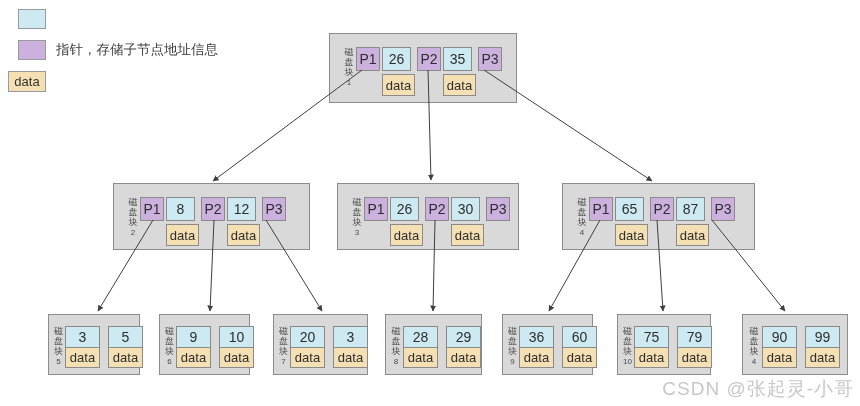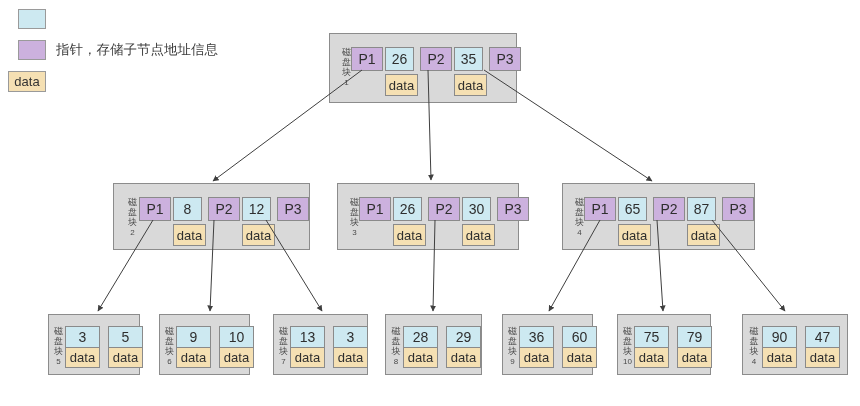--- a/index.html
+++ b/index.html
@@ -24,21 +24,21 @@
   .vlabel{width:14px;display:flex;flex-direction:column;align-items:center;
           font-size:9px;line-height:10px;color:#4a4a4a;}
   .node.leaf .vlabel{width:12px;}
   .vch{display:block;}
   .vch.num{font-size:8px;margin-top:1px;}
   .cellrow{display:flex;align-items:flex-start;}
   .internal .cellrow{gap:2px;}
   .leaf .cellrow{gap:8px;margin-left:2px;}
   .cell{box-sizing:border-box;border:1px solid #8a8a8a;display:flex;align-items:center;
         justify-content:center;font-size:14px;color:#2e2e2e;}
-  .cell.pointer{width:32px;height:24px;background:var(--pointer-fill);}
+  .cell.pointer{width:24px;height:24px;background:var(--pointer-fill);}
   .cell.key{width:29px;height:24px;background:var(--key-fill);}
   .keywrap{display:flex;flex-direction:column;}
   .databox{box-sizing:border-box;border:1px solid #8a8a8a;background:var(--data-fill);
            font-size:13px;color:#2e2e2e;display:flex;align-items:center;justify-content:center;}
   .keywrap .databox{width:33px;height:22px;margin-top:3px;}
   .stack{display:flex;flex-direction:column;align-items:center;}
   .leaf .cell.key{width:35px;height:22px;}
   .stack .databox{width:35px;height:21px;margin-top:-1px;}
 
   
@@ -196,21 +196,21 @@
       </div>
       <div class="node leaf" style="left: 273px; top: 314px; width: 95px; height: 61px;">
         <div class="vlabel">
           <span class="vch">磁</span>
           <span class="vch">盘</span>
           <span class="vch">块</span>
           <span class="vch num">7</span>
         </div>
         <div class="cellrow">
           <div class="stack">
-            <div class="cell key">13</div>
+            <div class="cell key">20</div>
             <div class="databox">data</div>
           </div>
           <div class="stack">
             <div class="cell key">3</div>
             <div class="databox">data</div>
           </div>
         </div>
       </div>
       <div class="node leaf" style="left: 385px; top: 314px; width: 97px; height: 61px;">
         <div class="vlabel">
@@ -272,21 +272,21 @@
           <span class="vch">盘</span>
           <span class="vch">块</span>
           <span class="vch num">4</span>
         </div>
         <div class="cellrow">
           <div class="stack">
             <div class="cell key">90</div>
             <div class="databox">data</div>
           </div>
           <div class="stack">
-            <div class="cell key">47</div>
+            <div class="cell key">99</div>
             <div class="databox">data</div>
           </div>
         </div>
       </div>
     </div>
 
   <svg class="arrows" width="860" height="406">
     <defs>
       <marker id="ah" markerWidth="7" markerHeight="7" refX="5.5" refY="3" orient="auto">
         <path d="M0,0 L6,3 L0,6 z" fill="#3f3f3f"></path>
@@ -297,13 +297,14 @@
     <line x1="484" y1="70" x2="652" y2="181" marker-end="url(#ah)"></line>
     <line x1="153" y1="220" x2="98" y2="311" marker-end="url(#ah)"></line>
     <line x1="214" y1="220" x2="210" y2="311" marker-end="url(#ah)"></line>
     <line x1="266" y1="220" x2="322" y2="311" marker-end="url(#ah)"></line>
     <line x1="435" y1="220" x2="433" y2="311" marker-end="url(#ah)"></line>
     <line x1="600" y1="220" x2="549" y2="311" marker-end="url(#ah)"></line>
     <line x1="657" y1="220" x2="663" y2="311" marker-end="url(#ah)"></line>
     <line x1="712" y1="220" x2="785" y2="311" marker-end="url(#ah)"></line>
   </svg>
 
+  <div class="watermark">CSDN @张起灵-小哥</div>
 </div>
 
 </body></html>

